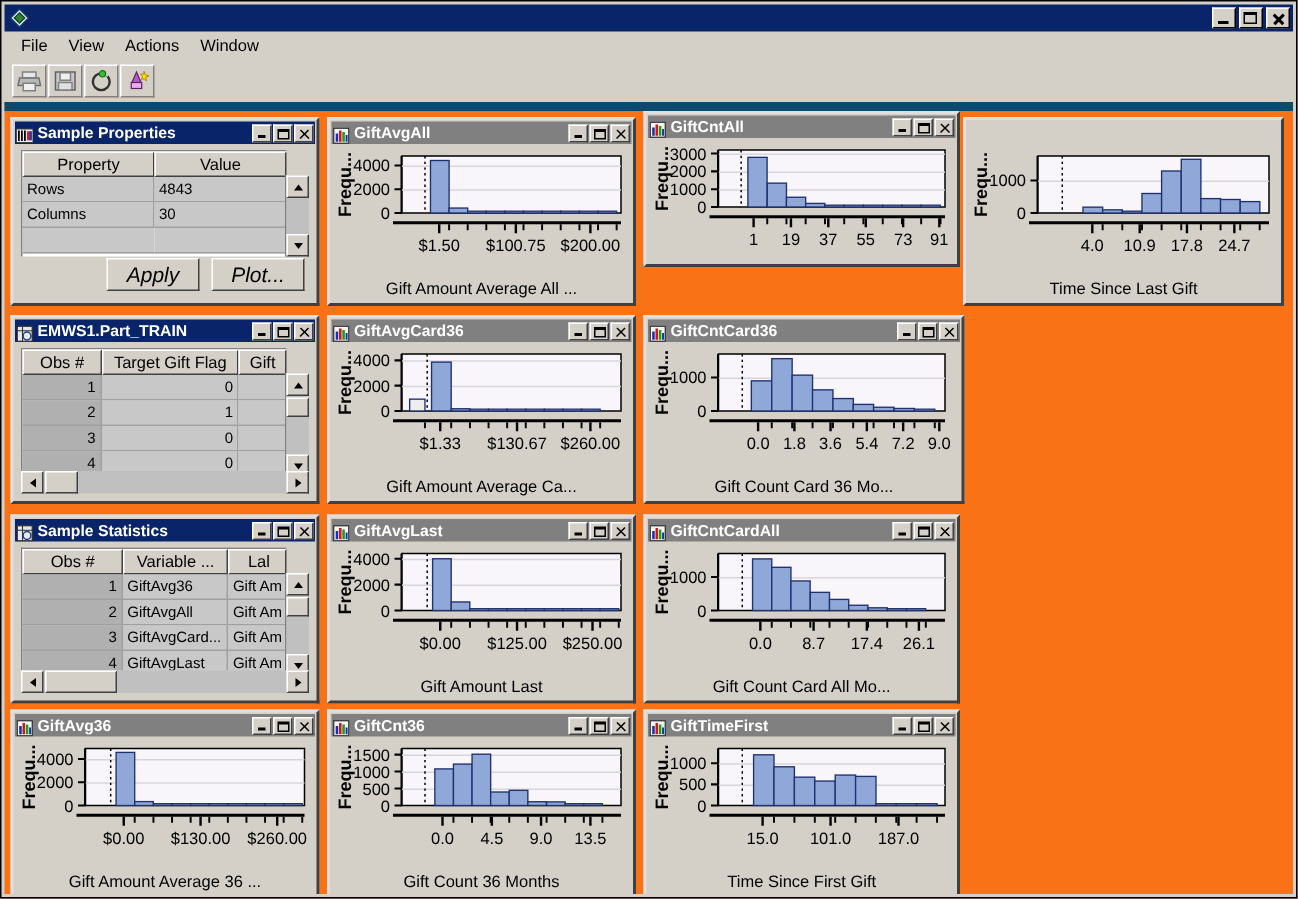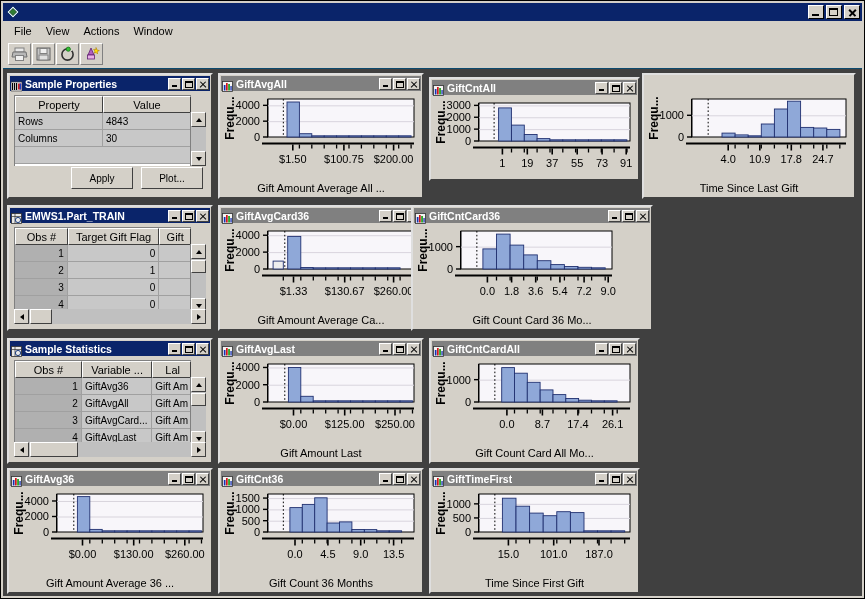--- a/index.html
+++ b/index.html
@@ -56,22 +56,22 @@
     background:#d4d0c8;
   }
   .tbtn.sunken{
     border-top:1px solid #fff;border-left:1px solid #fff;
     border-right:1px solid #808080;border-bottom:1px solid #808080;
   }
 
   
   .mdi{
     position:absolute;left:2px;top:67px;right:2px;bottom:2px;
-    background:#404040;
-    border-top:1px solid #0c4a6e;
+    background:#f97316;
+    border-top:6px solid #0c4a6e;
     overflow:hidden;
   }
 
   
   .win{
     position:absolute;background:#d4d0c8;box-sizing:border-box;
     border-top:2px solid #dfdfdf;border-left:2px solid #dfdfdf;
     border-right:2px solid #404040;border-bottom:2px solid #404040;
   }
   .win-tb{
@@ -154,22 +154,23 @@
     border-right:1px solid #404040;border-bottom:1px solid #404040;
   }
   .sb-track{position:absolute;background:#c0c0c0;}
 
   
   .btnrow{position:absolute;right:6px;bottom:6px;display:flex;gap:8px;}
   .pbtn{
     width:62px;height:22px;background:#d4d0c8;box-sizing:border-box;
     border-top:1px solid #fff;border-left:1px solid #fff;
     border-right:1px solid #404040;border-bottom:1px solid #404040;
-    font-size:10px;display:flex;align-items:center;justify-content:center;color:#000;
+    font-size:14px;display:flex;align-items:center;justify-content:center;color:#000;
     font-family:"Liberation Sans",sans-serif;
+    font-style:italic;
   }
 </style>
 </head>
 <body>
 
 <div id="app">
 
   <div class="titlebar">
     <span class="tb-icon">
       <svg width="14" height="14" viewBox="0 0 14 14">
@@ -797,21 +798,21 @@
               <text x="138.7" y="70.5" text-anchor="middle" font-size="11" font-family="Liberation Sans, sans-serif" fill="#000">9.0</text>
               <line x1="171.6" y1="52.5" x2="171.6" y2="58.5" stroke="#000" stroke-width="1.6"></line>
               <text x="171.6" y="70.5" text-anchor="middle" font-size="11" font-family="Liberation Sans, sans-serif" fill="#000">13.5</text>
               <text transform="translate(12,26) rotate(-90)" text-anchor="middle" font-size="12" font-weight="bold" font-family="Liberation Sans, sans-serif" fill="#000">Frequ...</text>
             </svg>
             <div class="chart-title">Gift Count 36 Months</div>
           </div>
         </div>
       </div>
 
-    <div class="win chart-win" style="left:426px;top:8px;width:211px;height:104px;">
+    <div class="win chart-win" style="left:426px;top:0;width:211px;height:104px;">
         <div class="win-tb inactive">
           <span class="win-ico"><svg width="11" height="11" viewBox="0 0 11 11">
               <rect x="0.5" y="0.5" width="10" height="10" fill="#f4f4f4" stroke="#303030" stroke-width="0.8"></rect>
               <rect x="1.8" y="4" width="1.7" height="5.5" fill="#1830b0"></rect>
               <rect x="4.0" y="2" width="1.7" height="7.5" fill="#d01818"></rect>
               <rect x="6.2" y="3" width="1.7" height="6.5" fill="#18a018"></rect>
               <rect x="8.4" y="5" width="1.3" height="4.5" fill="#1830b0"></rect>
             </svg></span>
           <span class="win-title">GiftCntAll</span>
           <span class="win-btns">
@@ -875,21 +876,21 @@
               <text x="144.2" y="70.5" text-anchor="middle" font-size="11" font-family="Liberation Sans, sans-serif" fill="#000">55</text>
               <line x1="169.1" y1="52.5" x2="169.1" y2="58.5" stroke="#000" stroke-width="1.6"></line>
               <text x="169.1" y="70.5" text-anchor="middle" font-size="11" font-family="Liberation Sans, sans-serif" fill="#000">73</text>
               <line x1="193.2" y1="52.5" x2="193.2" y2="58.5" stroke="#000" stroke-width="1.6"></line>
               <text x="193.2" y="70.5" text-anchor="middle" font-size="11" font-family="Liberation Sans, sans-serif" fill="#000">91</text>
               <text transform="translate(12,26) rotate(-90)" text-anchor="middle" font-size="12" font-weight="bold" font-family="Liberation Sans, sans-serif" fill="#000">Frequ...</text>
             </svg>
           </div>
         </div>
       </div>
-    <div class="win chart-win" style="left:408px;top:136px;width:242px;height:126px;">
+    <div class="win chart-win" style="left:426px;top:136px;width:214px;height:126px;">
         <div class="win-tb inactive">
           <span class="win-ico"><svg width="11" height="11" viewBox="0 0 11 11">
               <rect x="0.5" y="0.5" width="10" height="10" fill="#f4f4f4" stroke="#303030" stroke-width="0.8"></rect>
               <rect x="1.8" y="4" width="1.7" height="5.5" fill="#1830b0"></rect>
               <rect x="4.0" y="2" width="1.7" height="7.5" fill="#d01818"></rect>
               <rect x="6.2" y="3" width="1.7" height="6.5" fill="#18a018"></rect>
               <rect x="8.4" y="5" width="1.3" height="4.5" fill="#1830b0"></rect>
             </svg></span>
           <span class="win-title">GiftCntCard36</span>
           <span class="win-btns">

